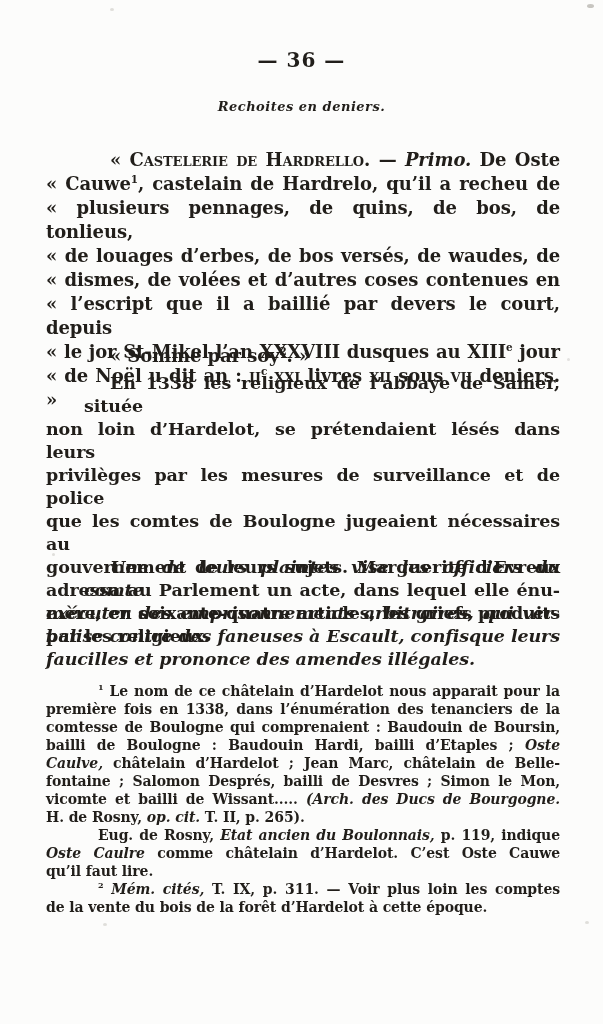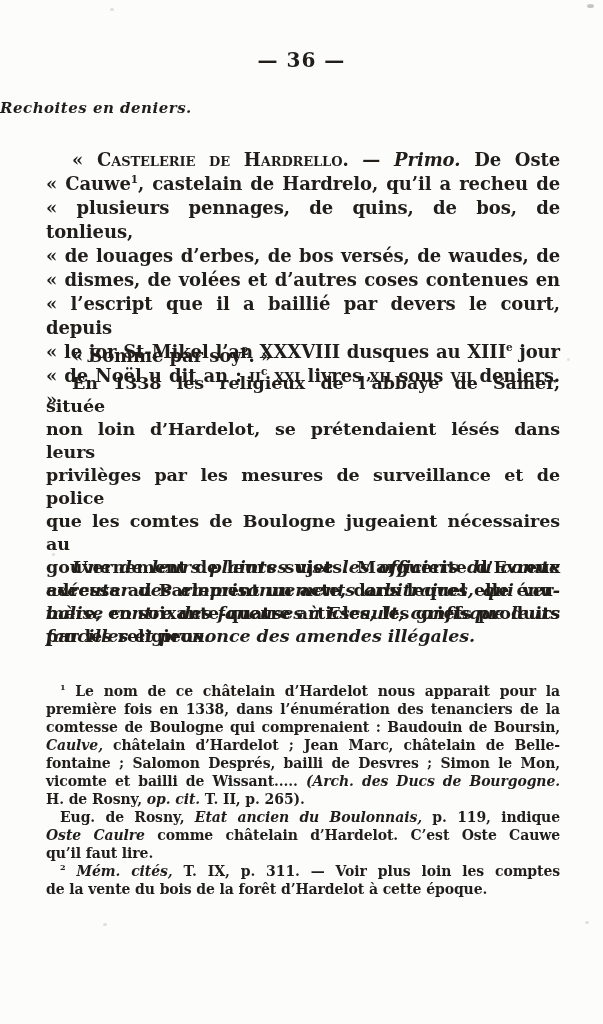--- a/index.html
+++ b/index.html
@@ -20,40 +20,41 @@
     width:603px;height:1024px;
   }
   .page-number{
     position:absolute;top:48px;left:0;width:603px;
     text-align:center;
     font-size:20px;font-weight:700;
     letter-spacing:1px;
   }
   .heading{
     position:absolute;top:99px;left:0;width:603px;
-    font-size:15px;font-weight:700;font-style:italic;
+    text-align:center;
+    font-size:13px;font-weight:700;font-style:italic;
     letter-spacing:0.5px;
   }
   .textblock{
     position:absolute;left:46px;width:514px;
   }
   .quote-block{top:148px;font-size:18px;line-height:24px;}
   .somme-line{top:344px;font-size:18px;line-height:24px;}
   .para-1{top:372px;font-size:17.5px;line-height:23px;}
   .para-2{top:556px;font-size:17.5px;line-height:23px;font-style:italic;}
   .footnotes{top:682px;font-size:14px;line-height:18px;}
   .line{
     font-weight:700;
     text-align:justify;
     text-align-last:justify;
     white-space:normal;
     letter-spacing:-0.1px;
   }
   .line.no-j{text-align-last:left;}
-  .line.ind{text-indent:26px;}
+  .line.ind{text-indent:26px;margin-left:38px;}
   .footnotes .line.ind{text-indent:14px;}
   .seg-i{font-style:italic;}
   .seg-sc{font-variant:small-caps;}
   sup{
     font-size:0.58em;
     vertical-align:super;
     line-height:0;
   }
   .speck{
     position:absolute;border-radius:50%;
@@ -105,20 +106,21 @@
       <div class="line ind"><span>Une de leurs plaintes vise les officiers du comte</span></div>
       <div class="line"><span>exécuter des emprisonnements arbitraires, qui ver-</span></div>
       <div class="line"><span>balise contre des faneuses à Escault, confisque leurs</span></div>
       <div class="line no-j"><span>faucilles et prononce des amendes illégales.</span></div>
     </div>
 
   <div class="textblock footnotes">
       <div class="line ind"><sup>1</sup><span> Le nom de ce châtelain d’Hardelot nous apparait pour la</span></div>
       <div class="line"><span>première fois en 1338, dans l’énumération des tenanciers de la</span></div>
       <div class="line"><span>comtesse de Boulogne qui comprenaient : Baudouin de Boursin,</span></div>
+      <div class="line"><span>bailli de Boulogne : Baudouin Hardi, bailli d’Etaples ; </span><span class="seg-i">Oste</span></div>
       <div class="line"><span class="seg-i">Caulve,</span><span> châtelain d’Hardelot ; Jean Marc, châtelain de Belle-</span></div>
       <div class="line"><span>fontaine ; Salomon Després, bailli de Desvres ; Simon le Mon,</span></div>
       <div class="line"><span>vicomte et bailli de Wissant..... </span><span class="seg-i">(Arch. des Ducs de Bourgogne.</span></div>
       <div class="line no-j"><span>H. de Rosny, </span><span class="seg-i">op. cit.</span><span> T. II, p. 265).</span></div>
       <div class="line ind"><span>Eug. de Rosny, </span><span class="seg-i">Etat ancien du Boulonnais,</span><span> p. 119, indique</span></div>
       <div class="line"><span class="seg-i">Oste Caulre</span><span> comme châtelain d’Hardelot. C’est Oste Cauwe</span></div>
       <div class="line no-j"><span>qu’il faut lire.</span></div>
       <div class="line ind"><sup>2</sup><span> </span><span class="seg-i">Mém. cités,</span><span> T. IX, p. 311. — Voir plus loin les comptes</span></div>
       <div class="line no-j"><span>de la vente du bois de la forêt d’Hardelot à cette époque.</span></div>
     </div>

